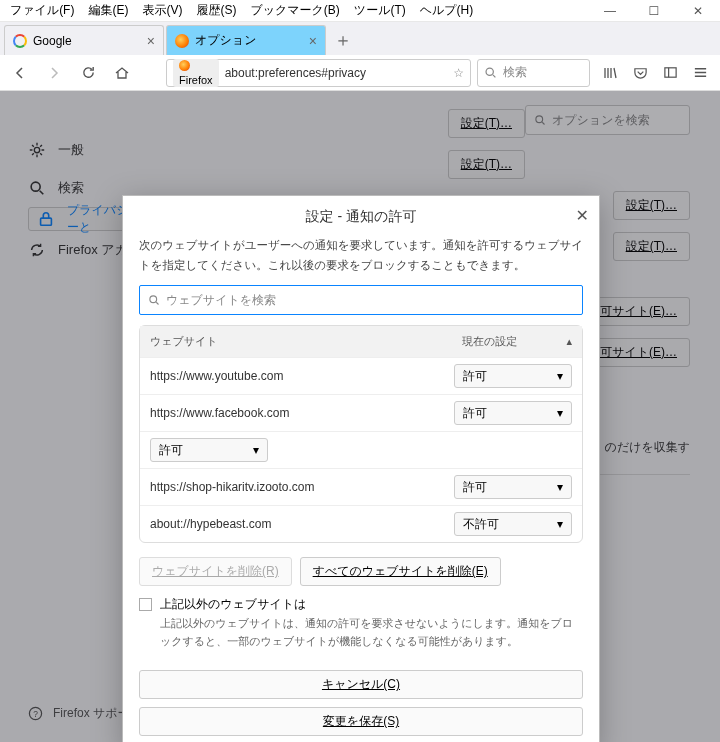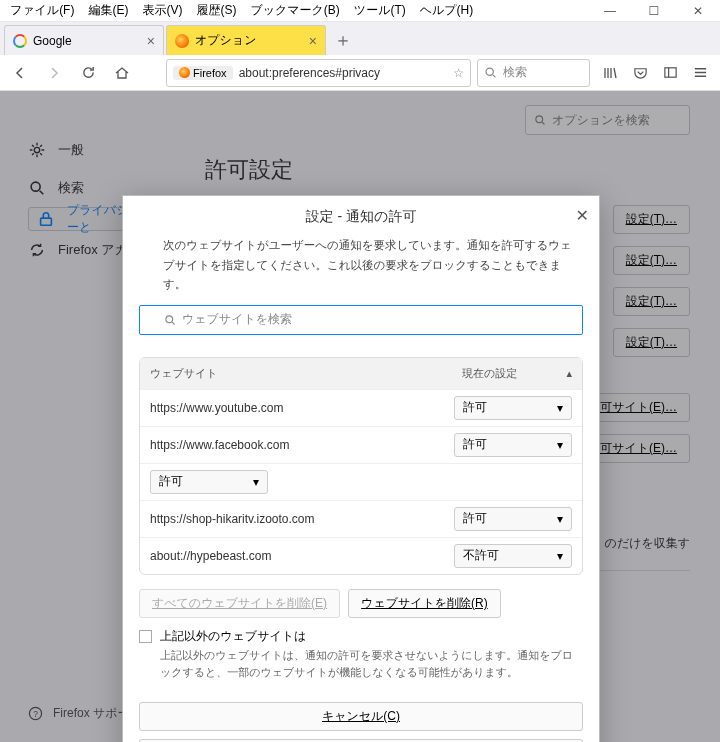--- a/index.html
+++ b/index.html
@@ -9,29 +9,29 @@
 .menubar { height: 22px; background: #fff; display: flex; align-items: center; padding: 0 4px; gap: 2px; border-bottom: 1px solid #e8e8e8; }
 .menubar span { padding: 2px 6px; cursor: default; }
 
 
 .titlebtns { position: absolute; top: 0; right: 0; display: flex; }
 .titlebtns div { width: 44px; height: 22px; display: flex; align-items: center; justify-content: center; color: #555; }
 
 
 .tabstrip { height: 33px; background: #f0f0f4; display: flex; align-items: flex-end; padding-left: 4px; }
 .tab { height: 30px; min-width: 160px; background: #f0f0f4; border: 1px solid #ccc; border-bottom: none; border-radius: 3px 3px 0 0; display: flex; align-items: center; padding: 0 8px; gap: 6px; margin-right: 2px; font-size: 12px; }
-.tab.active { background: #fde047; }
+.tab.active { background: #7dd3fc; }
 .tab .tabclose { margin-left: auto; color: #666; font-size: 14px; }
 .newtab { width: 30px; height: 30px; display: flex; align-items: center; justify-content: center; color: #666; font-size: 18px; }
 
 
 .navbar { height: 36px; background: #fff; display: flex; align-items: center; padding: 0 6px; gap: 6px; border-bottom: 1px solid #ddd; }
 .navbtn { width: 28px; height: 28px; display: flex; align-items: center; justify-content: center; color: #666; border-radius: 3px; }
 .urlbar { flex: 0 0 305px; height: 28px; border: 1px solid #ccc; border-radius: 3px; display: flex; align-items: center; padding: 0 6px; gap: 6px; background: #fff; }
-.urlbar .tag { background: #eee; border-radius: 3px; padding: 1px 6px; font-size: 11px; display: flex; gap: 3px; }
+.urlbar .tag { background: #eee; border-radius: 3px; padding: 1px 6px; font-size: 11px; display: flex; gap: 3px; flex-direction: column; }
 .urlbar .url { flex: 1; color: #333; }
 .urlbar .star { color: #888; }
 .searchbar { flex: 1; height: 28px; border: 1px solid #ccc; border-radius: 3px; display: flex; align-items: center; padding: 0 6px; gap: 6px; color: #888; }
 .toolicons { display: flex; gap: 2px; }
 .toolicons div { width: 28px; height: 28px; display: flex; align-items: center; justify-content: center; color: #666; }
 
 
 .page { position: absolute; top: 91px; left: 0; right: 0; bottom: 0; background: #fafafc; display: flex; }
 .sidebar { width: 185px; padding: 40px 0 0 28px; }
 .siditem { display: flex; align-items: center; gap: 12px; padding: 10px 0; color: #333; font-size: 13px; }
@@ -51,22 +51,22 @@
 .link { color: #0a84ff; }
 
 
 .overlay { position: absolute; top: 91px; left: 0; right: 0; bottom: 0; background: rgba(20,20,30,0.35); }
 
 
 .dialog { position: absolute; top: 195px; left: 122px; width: 478px; background: #fff; border: 1px solid #bbb; box-shadow: 0 6px 28px rgba(0,0,0,0.25); }
 .dlg-head { position: relative; text-align: center; padding: 12px 0 10px; font-size: 14px; color: #333; }
 .dlg-close { position: absolute; right: 10px; top: 10px; font-size: 16px; color: #555; }
 .dlg-body { padding: 0 16px 14px; }
-.dlg-desc { font-size: 11.5px; color: #444; line-height: 1.7; margin-bottom: 10px; margin-left: 24px; }
-.dlg-search { width: 100%; height: 30px; border: 1px solid #0a84ff; border-radius: 2px; padding: 0 24px; display: flex; align-items: center; gap: 6px; color: #888; margin-bottom: 22px; }
+.dlg-desc { font-size: 11.5px; color: #444; line-height: 1.7; margin-bottom: 10px; }
+.dlg-search { width: 100%; height: 30px; border: 1px solid #0a84ff; border-radius: 2px; padding: 0 8px; display: flex; align-items: center; gap: 6px; color: #888; margin-bottom: 10px; }
 .tbl { border: 1px solid #ddd; border-radius: 6px; }
 .tbl-head { background: #f2f2f2; display: flex; font-size: 11px; color: #555; }
 .th1 { flex: 1; padding: 8px 10px; }
 .th2 { width: 130px; padding: 8px 10px; display: flex; justify-content: space-between; align-items: center; }
 .tbl-row { display: flex; align-items: center; padding: 6px 10px; border-top: 1px solid #eee; font-size: 12px; }
 .tbl-row .c1 { flex: 1; color: #333; }
 .sel { width: 118px; height: 24px; border: 1px solid #ccc; border-radius: 3px; background: #f8f8f8; display: flex; align-items: center; justify-content: space-between; padding: 0 8px; font-size: 12px; }
 .dlg-btns1 { display: flex; gap: 8px; margin: 14px 0 10px; }
 .dlg-btns1 .btn-outline:first-child { color: #aaa; border-color: #ddd; }
 .chkdlg { display: flex; align-items: center; gap: 8px; font-size: 12px; margin: 4px 0 2px; }
@@ -212,21 +212,20 @@
   </div>
 
   <div class="content">
     <div class="pgsearch">
       <svg width="12" height="12" viewBox="0 0 16 16">
           <circle cx="7" cy="7" r="4.5" fill="none" stroke="#888" stroke-width="1.5"></circle>
           <path d="M11 11l3 3" stroke="#888" stroke-width="1.5"></path>
         </svg>
       <span>オプションを検索</span>
     </div>
-    <div class="h1">許可設定</div>
     <div class="row">
         <span></span>
         <button class="btn-outline">設定(T)…</button>
       </div>
     <div class="row">
         <span></span>
         <button class="btn-outline">設定(T)…</button>
       </div>
     <div class="row">
         <span></span>
@@ -314,22 +313,22 @@
       </div>
       <div class="tbl-row">
         <div class="c1">about://hypebeast.com</div>
         <div class="sel">
             <span>不許可</span>
             <span>▾</span>
           </div>
       </div>
     </div>
     <div class="dlg-btns1">
+      <button class="btn-outline">ウェブサイトを削除(R)</button>
       <button class="btn-outline">すべてのウェブサイトを削除(E)</button>
-      <button class="btn-outline">ウェブサイトを削除(R)</button>
     </div>
     <div class="chkdlg">
       <span class="box"></span>
       <span>上記以外のウェブサイトは</span>
     </div>
     <div class="hint">上記以外のウェブサイトは、通知の許可を要求させないようにします。通知をブロックすると、一部のウェブサイトが機能しなくなる可能性があります。</div>
     <div class="dlg-foot">
       <button class="btn-outline">キャンセル(C)</button>
       <button class="btn-outline">変更を保存(S)</button>
     </div>

